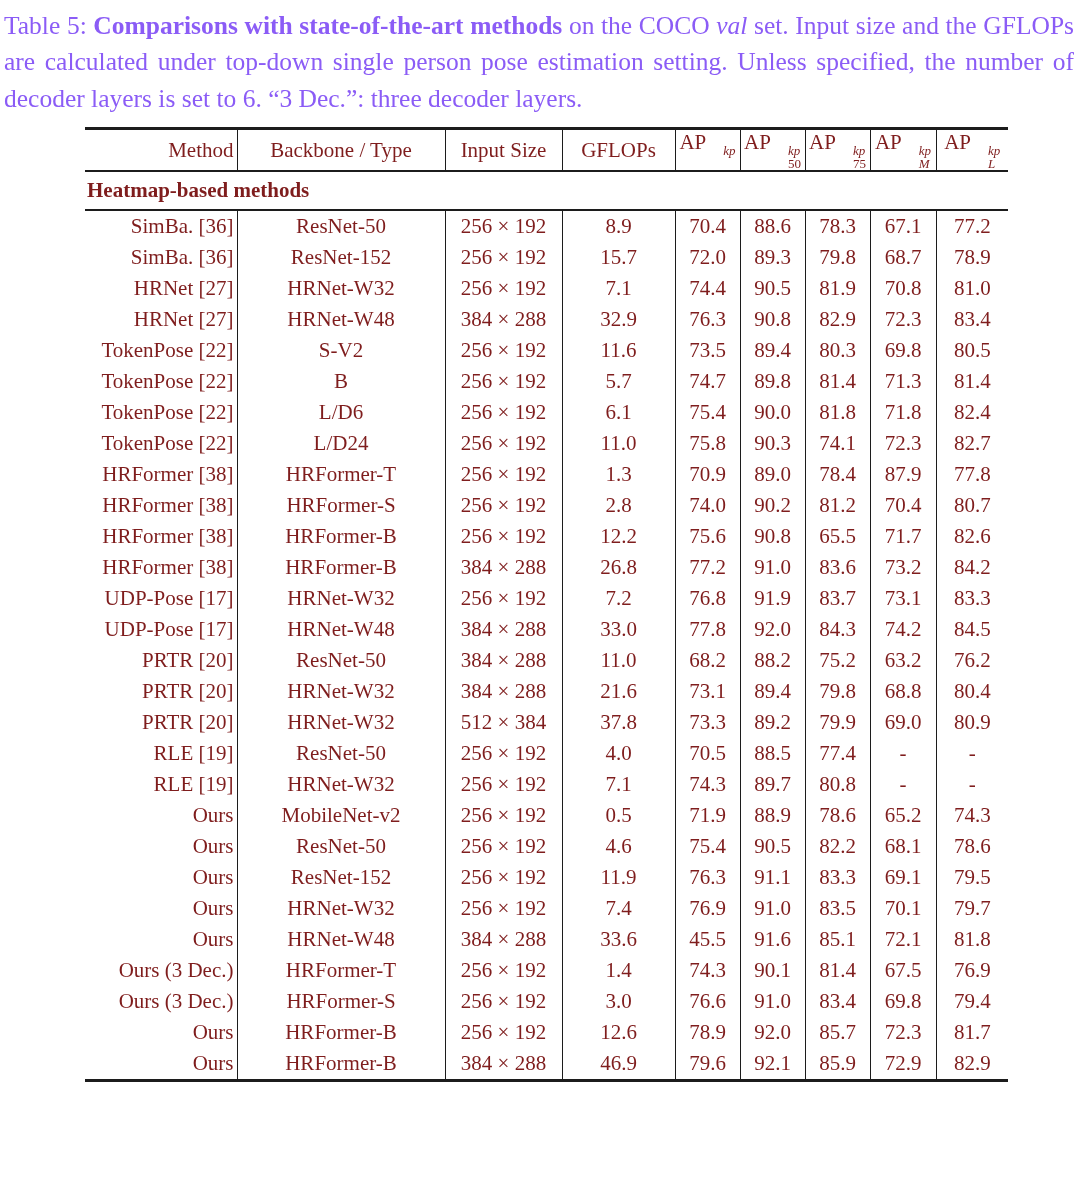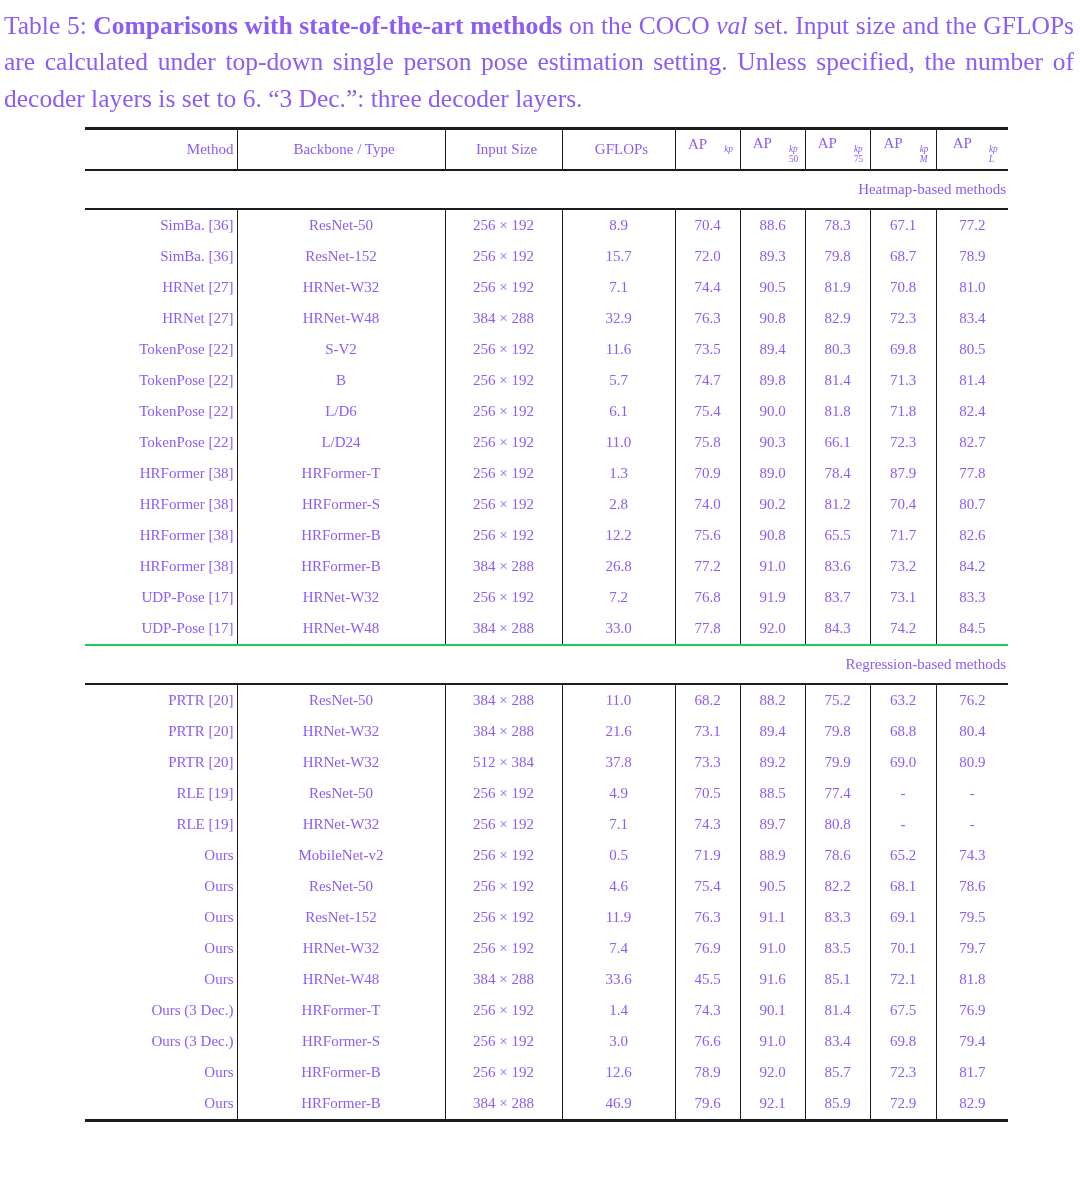--- a/index.html
+++ b/index.html
@@ -16,55 +16,55 @@
     text-align:justify;
     color:#8b5cf6;
   }
   .caption .bold{font-weight:bold;}
   .caption .italic{font-style:italic;}
 
   table.paper-table{
     border-collapse:collapse;
     table-layout:fixed;
     margin-left:85px;
-    font-size:15px;
-    color:#8b5cf6;
+    font-size:21px;
+    color:#7f1d1d;
   }
   table.paper-table{
     border-top:3px solid #1c1c1c;
     border-bottom:3px solid #1c1c1c;
   }
   th,td{
     padding:0 2px;
     white-space:nowrap;
     overflow:visible;
   }
   thead th{
     font-weight:normal;
     height:39px;
     border-bottom:2px solid #1c1c1c;
     vertical-align:middle;
   }
   th:not(:last-child),tr.data td:not(:last-child){
     border-right:1.6px solid #1c1c1c;
   }
   td.section{
-    font-weight:normal;
-    text-align:right;
+    font-weight:bold;
+    text-align:left;
     height:37px;
-    border-top:2px solid #22c55e;
+    border-top:2px solid #0c4a6e;
     border-bottom:2px solid #1c1c1c;
   }
   tr.data td{
     height:31px;
     line-height:31px;
     text-align:center;
   }
   .al-right{text-align:right !important;padding-right:3px !important;}
-  .al-center{padding-left:8px;}
+  .al-center{}
 
   
   .stack{
     display:inline-flex;
     flex-direction:column;
     align-items:flex-start;
     font-size:0.62em;
     line-height:1.02;
     vertical-align:-0.42em;
     margin-left:17px;
@@ -201,21 +201,21 @@
         <td>71.8</td>
         <td>82.4</td>
       </tr>
       <tr class="data">
         <td class="al-right">TokenPose [22]</td>
         <td>L/D24</td>
         <td>256 × 192</td>
         <td>11.0</td>
         <td>75.8</td>
         <td>90.3</td>
-        <td>66.1</td>
+        <td>74.1</td>
         <td>72.3</td>
         <td>82.7</td>
       </tr>
       <tr class="data">
         <td class="al-right">HRFormer [38]</td>
         <td>HRFormer-T</td>
         <td>256 × 192</td>
         <td>1.3</td>
         <td>70.9</td>
         <td>89.0</td>
@@ -270,23 +270,20 @@
       <tr class="data">
         <td class="al-right">UDP-Pose [17]</td>
         <td>HRNet-W48</td>
         <td>384 × 288</td>
         <td>33.0</td>
         <td>77.8</td>
         <td>92.0</td>
         <td>84.3</td>
         <td>74.2</td>
         <td>84.5</td>
-      </tr>
-      <tr>
-        <td colspan="9" class="section">Regression-based methods</td>
       </tr>
       <tr class="data">
         <td class="al-right">PRTR [20]</td>
         <td>ResNet-50</td>
         <td>384 × 288</td>
         <td>11.0</td>
         <td>68.2</td>
         <td>88.2</td>
         <td>75.2</td>
         <td>63.2</td>
@@ -311,21 +308,21 @@
         <td>73.3</td>
         <td>89.2</td>
         <td>79.9</td>
         <td>69.0</td>
         <td>80.9</td>
       </tr>
       <tr class="data">
         <td class="al-right">RLE [19]</td>
         <td>ResNet-50</td>
         <td>256 × 192</td>
-        <td>4.9</td>
+        <td>4.0</td>
         <td>70.5</td>
         <td>88.5</td>
         <td>77.4</td>
         <td>-</td>
         <td>-</td>
       </tr>
       <tr class="data">
         <td class="al-right">RLE [19]</td>
         <td>HRNet-W32</td>
         <td>256 × 192</td>

